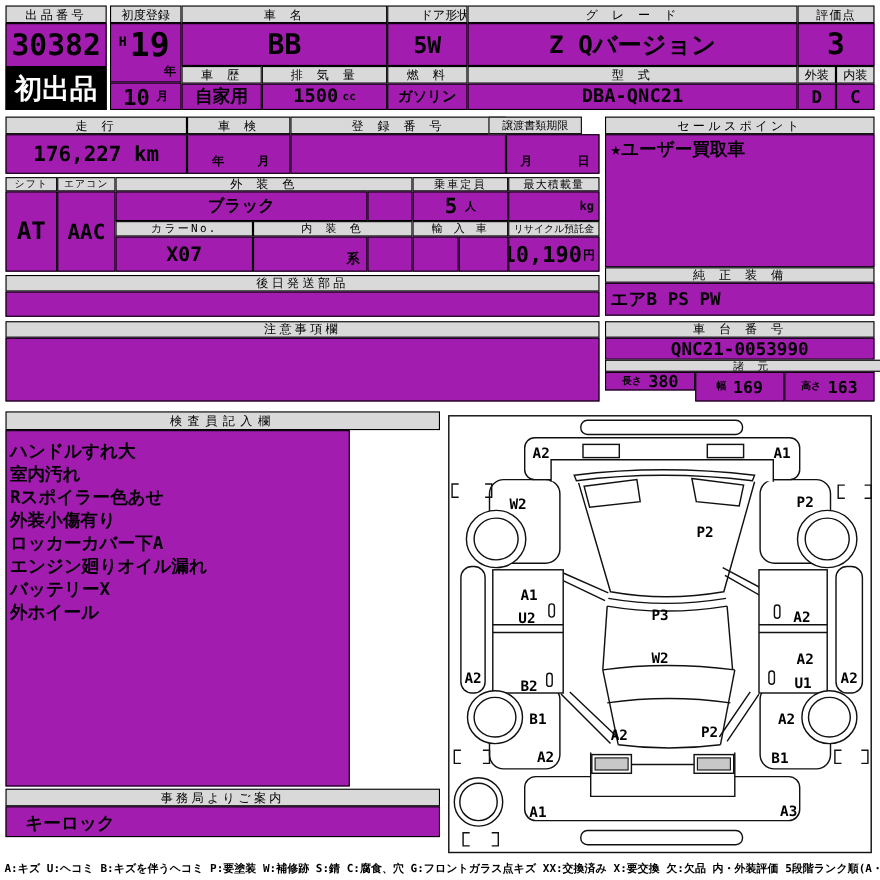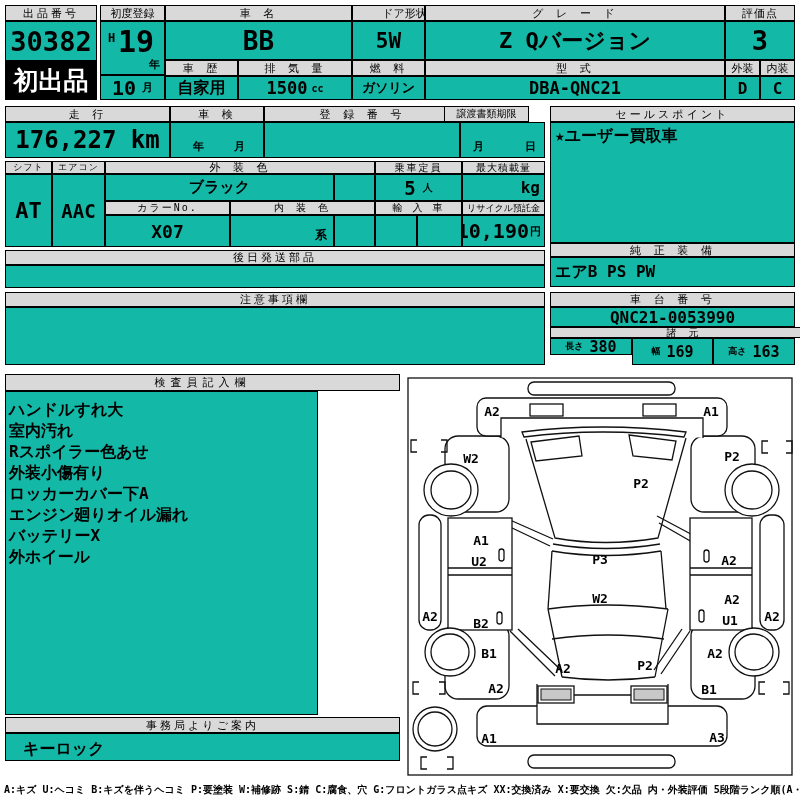--- a/index.html
+++ b/index.html
@@ -8,21 +8,21 @@
     font-family:"DejaVu Sans Mono","Liberation Mono",monospace;
     color:#000;overflow:hidden;
   }
   .abs{position:absolute;box-sizing:border-box;}
   .hd{
     position:absolute;box-sizing:border-box;background:#d9d9d9;
     border:1.5px solid #000;display:flex;align-items:center;justify-content:center;
     font-size:11px;letter-spacing:3px;white-space:nowrap;overflow:hidden;
   }
   .vc{
-    position:absolute;box-sizing:border-box;background:#14b8a6;border:1.5px solid #000;
+    position:absolute;box-sizing:border-box;background:#a21caf;border:1.5px solid #000;
     display:flex;align-items:center;justify-content:center;font-weight:bold;overflow:hidden;
   }
   .badge{background:#000;color:#fff;font-weight:bold;}
   .unit{font-weight:bold;}
   .insp-item{font-size:16px;font-weight:bold;line-height:21px;white-space:nowrap;}
   svg text.mark{
     font-family:"DejaVu Sans Mono","Liberation Mono",monospace;
     font-size:13px;font-weight:bold;text-anchor:middle;fill:#000;
   }
   svg .ln{fill:none;stroke:#111;stroke-width:1.3;}
@@ -68,21 +68,21 @@
 <div class="vc" style="left:425px;top:76px;width:300px;height:24px;font-size:17px;">DBA-QNC21</div>
 
 <div class="hd" style="left:725px;top:5px;width:70px;height:16px;letter-spacing:1px;">評価点</div>
 <div class="vc" style="left:725px;top:21px;width:70px;height:39px;font-size:27px;">3</div>
 <div class="hd" style="left:725px;top:60px;width:35px;height:16px;letter-spacing:0;">外装</div>
 <div class="hd" style="left:760px;top:60px;width:35px;height:16px;letter-spacing:0;">内装</div>
 <div class="vc" style="left:725px;top:76px;width:35px;height:24px;font-size:16px;">D</div>
 <div class="vc" style="left:760px;top:76px;width:35px;height:24px;font-size:16px;">C</div>
 
 <div class="hd" style="left:5px;top:106px;width:165px;height:16px;">走 行</div>
-<div class="vc" style="left:5px;top:122px;width:165px;height:36px;font-size:24px;">176,227 km</div>
+<div class="vc" style="left:5px;top:122px;width:165px;height:36px;font-size:19px;">176,227 km</div>
 <div class="hd" style="left:170px;top:106px;width:94px;height:16px;">車 検</div>
 <div class="vc" style="left:170px;top:122px;width:94px;height:36px;">
   <span class="abs unit" style="left:22px;bottom:3px;font-size:11px;">年</span>
   <span class="abs unit" style="right:18px;bottom:3px;font-size:11px;">月</span>
 </div>
 <div class="hd" style="left:264px;top:106px;width:196px;height:16px;">登 録 番 号</div>
 <div class="vc" style="left:264px;top:122px;width:196px;height:36px;"></div>
 <div class="hd" style="left:444px;top:106px;width:85px;height:16px;font-size:10px;letter-spacing:0;">譲渡書類期限</div>
 <div class="vc" style="left:460px;top:122px;width:85px;height:36px;">
   <span class="abs unit" style="left:12px;bottom:3px;font-size:11px;">月</span>
@@ -101,21 +101,21 @@
 <div class="hd" style="left:375px;top:161px;width:87px;height:13px;font-size:10px;letter-spacing:2px;">乗車定員</div>
 <div class="hd" style="left:462px;top:161px;width:83px;height:13px;font-size:10px;letter-spacing:1px;">最大積載量</div>
 
 <div class="vc" style="left:105px;top:174px;width:229px;height:27px;font-size:15px;">ブラック</div>
 <div class="vc" style="left:334px;top:174px;width:41px;height:27px;"></div>
 <div class="vc" style="left:375px;top:174px;width:87px;height:27px;">
   <span style="font-size:19px;">5</span>
   <span class="unit" style="font-size:10px;margin-left:7px;">人</span>
 </div>
 <div class="vc" style="left:462px;top:174px;width:83px;height:27px;justify-content:flex-end;padding-right:4px;">
-  <span class="unit" style="font-size:16px;">kg</span>
+  <span class="unit" style="font-size:11px;">kg</span>
 </div>
 
 <div class="hd" style="left:105px;top:201px;width:125px;height:14px;font-size:10px;letter-spacing:2px;">カラーNo.</div>
 <div class="hd" style="left:230px;top:201px;width:145px;height:14px;font-size:10px;">内 装 色</div>
 <div class="hd" style="left:375px;top:201px;width:87px;height:14px;font-size:10px;letter-spacing:2px;">輸 入 車</div>
 <div class="hd" style="left:462px;top:201px;width:83px;height:14px;font-size:9px;letter-spacing:0;">リサイクル預託金</div>
 
 <div class="vc" style="left:105px;top:215px;width:125px;height:32px;font-size:18px;">X07</div>
 <div class="vc" style="left:230px;top:215px;width:104px;height:32px;justify-content:flex-end;align-items:flex-end;padding:2px 6px;">
   <span class="unit" style="font-size:12px;">系</span>

